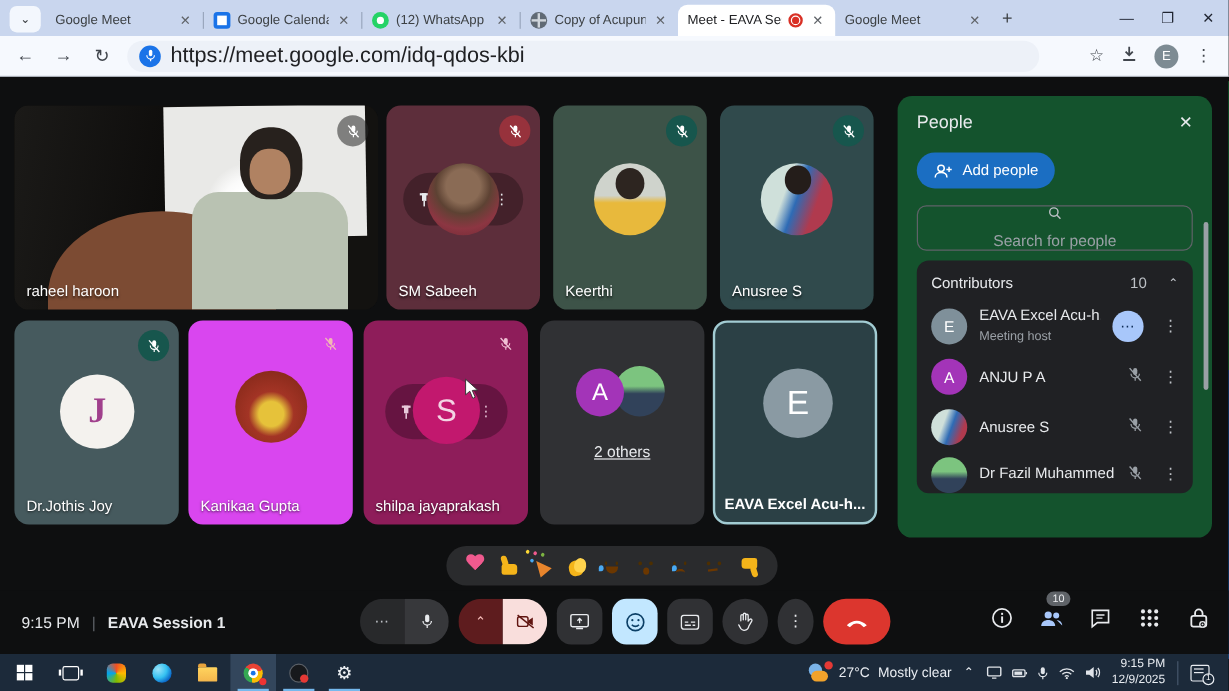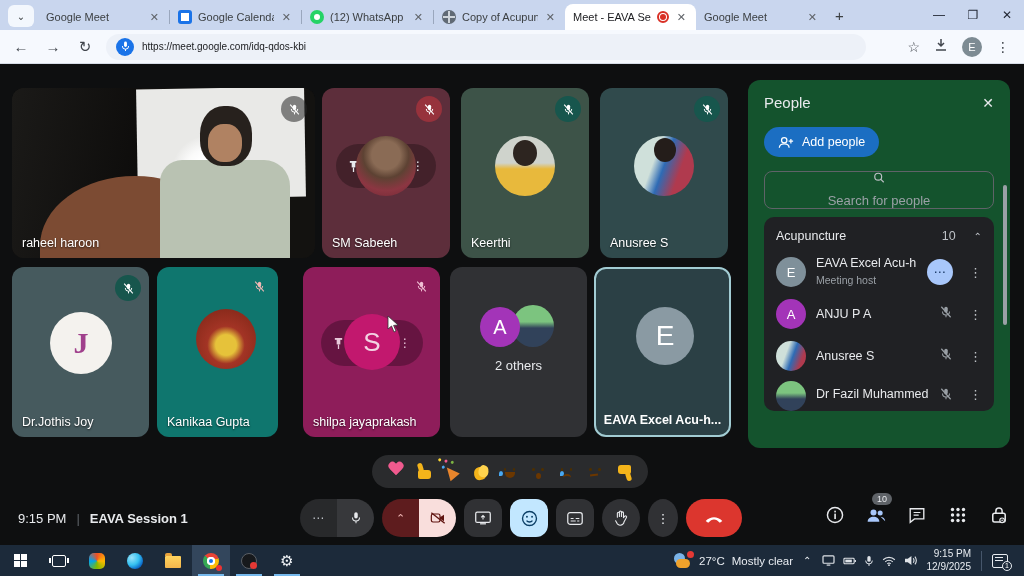--- a/index.html
+++ b/index.html
@@ -27,21 +27,21 @@
   .rec-dot { width:12px; height:12px; border-radius:50%; border:2px solid #d93025; background:#fff; position:relative; flex:none; }
   .rec-dot::after { content:""; position:absolute; inset:1px; background:#d93025; border-radius:50%; }
   .newtab-btn { font-size:15px; color:#3c4043; margin:0 0 6px 8px; }
   .win-controls { margin-left:auto; display:flex; align-self:stretch; align-items:center; }
   .win-controls span { width:34px; text-align:center; font-size:12px; color:#1f2430; line-height:30px; }
 
   .toolbar { position:absolute; left:0; top:30px; width:1024px; height:34px; background:#f6f9fe; border-bottom:1px solid #d6dce6; display:flex; align-items:center; gap:10px; padding:0 10px; }
   .nav-ic { font-size:15px; color:#41464d; width:22px; text-align:center; }
   .omnibox { flex:1; height:26px; background:#edf1f8; border-radius:13px; display:flex; align-items:center; gap:8px; padding:0 10px; max-width:760px; }
   .mic-chip { width:18px; height:18px; border-radius:50%; background:#1a73e8; display:flex; align-items:center; justify-content:center; flex:none; }
-  .url-text { font-size:10px; color:#202124; }
+  .url-text { font-size:18px; color:#202124; }
   .tb-right { margin-left:auto; display:flex; align-items:center; gap:14px; padding-right:4px; }
   .tb-ic { font-size:14px; color:#41464d; }
   .avatar-e { width:20px; height:20px; border-radius:50%; background:#7d8b93; color:#fff; font-size:11px; display:flex; align-items:center; justify-content:center; }
 
   
   .meet { position:absolute; left:0; top:64px; width:1024px; height:481px; background:#0e0f10; }
   .grid { position:absolute; left:12px; top:24px; }
   .tile { position:absolute; border-radius:12px; overflow:hidden; }
   .tile .pname { position:absolute; left:10px; bottom:8px; color:#fff; font-size:12.5px; text-shadow:0 1px 2px rgba(0,0,0,.7); }
   .micbadge { position:absolute; top:8px; right:8px; width:26px; height:26px; border-radius:50%; display:flex; align-items:center; justify-content:center; }
@@ -320,21 +320,21 @@
           <svg width="13" height="13" viewBox="0 0 24 24">
               <rect x="9" y="3" width="6" height="10" rx="3" fill="#fff"></rect>
               <path d="M6 11a6 6 0 0 0 12 0" stroke="#fff" stroke-width="1.8" fill="none"></path>
               <line x1="12" y1="17" x2="12" y2="21" stroke="#fff" stroke-width="1.8"></line>
               <line x1="4" y1="3" x2="20" y2="21" stroke="#fff" stroke-width="2"></line>
             </svg>
         </span>
         <span class="pname">Dr.Jothis Joy</span>
       </div>
 
-      <div class="tile" style="left: 145px; top: 179px; width: 121px; height: 170px; background: #0f766e;">
+      <div class="tile" style="left: 145px; top: 179px; width: 137px; height: 170px; background: #d946ef;">
         <div class="avatar-circle" style="left:39px;top:42px;width:60px;height:60px;background:radial-gradient(circle at 50% 60%,#e6c23a 22%,#a33425 40%,#8c2b1c 75%);"></div>
         <span class="micbare">
           <svg width="13" height="13" viewBox="0 0 24 24">
               <rect x="9" y="3" width="6" height="10" rx="3" fill="#f2b8b5"></rect>
               <path d="M6 11a6 6 0 0 0 12 0" stroke="#f2b8b5" stroke-width="1.8" fill="none"></path>
               <line x1="12" y1="17" x2="12" y2="21" stroke="#f2b8b5" stroke-width="1.8"></line>
               <line x1="4" y1="3" x2="20" y2="21" stroke="#f2b8b5" stroke-width="2"></line>
             </svg>
         </span>
         <span class="pname">Kanikaa Gupta</span>
@@ -364,21 +364,21 @@
             <path d="M1 1 L1 14 L4.5 11 L7 17 L9 16 L6.6 10.4 L11 10 Z" fill="#fff" stroke="#333" stroke-width="0.8"></path>
           </svg>
         <span class="pname">shilpa jayaprakash</span>
       </div>
 
       <div class="tile" style="left: 438px; top: 179px; width: 137px; height: 170px; background: rgb(48, 49, 52);">
         <div class="avatar-circle" style="left:30px;top:40px;width:40px;height:40px;background:#a334b8;z-index:1;">
           <span class="tile-initial" style="font-size:20px;">A</span>
         </div>
         <div class="avatar-circle" style="left:62px;top:38px;width:42px;height:42px;background:linear-gradient(#7cc47f 40%,#31425a 55%);"></div>
-        <div style="position:absolute;left:0;top:91px;width:100%;text-align:center;color:#e8eaed;font-size:13px;">2 others</div>
+        <div style="position:absolute;left:0;top:102px;width:100%;text-align:center;color:#e8eaed;font-size:13px;text-decoration:underline;">2 others</div>
       </div>
 
       <div class="tile" style="left: 582px; top: 179px; width: 137px; height: 170px; border: 2px solid rgb(162, 204, 211); background: rgb(43, 64, 69);">
         <div class="avatar-circle" style="left:40px;top:38px;width:58px;height:58px;background:#8a9aa3;">
           <span class="tile-initial" style="font-size:28px;">E</span>
         </div>
         <div style="position:absolute;left:0;bottom:8px;width:100%;text-align:center;color:#fff;font-size:12.5px;font-weight:bold;">EAVA Excel Acu-h...</div>
       </div>
     </div>
 
@@ -417,21 +417,21 @@
       </div>
       <div class="searchbox">
         <svg width="14" height="14" viewBox="0 0 14 14">
             <circle cx="6" cy="6" r="4.4" fill="none" stroke="#bdc1c6" stroke-width="1.5"></circle>
             <line x1="9.4" y1="9.4" x2="13" y2="13" stroke="#bdc1c6" stroke-width="1.5"></line>
           </svg>
         <span class="ph">Search for people</span>
       </div>
       <div class="contrib-card">
         <div class="contrib-head">
-          <span>Acupuncture</span>
+          <span>Contributors</span>
           <span class="cnt">10</span>
           <span class="chev">⌃</span>
         </div>
         <div class="prow">
           <span class="pav" style="background: rgb(127, 144, 154);">
               <span>E</span>
             </span>
           <span class="pname-col">
             <span class="nm" style="display:block;">EAVA Excel Acu-h...  (You)</span>
             <span class="sub">Meeting host</span>

